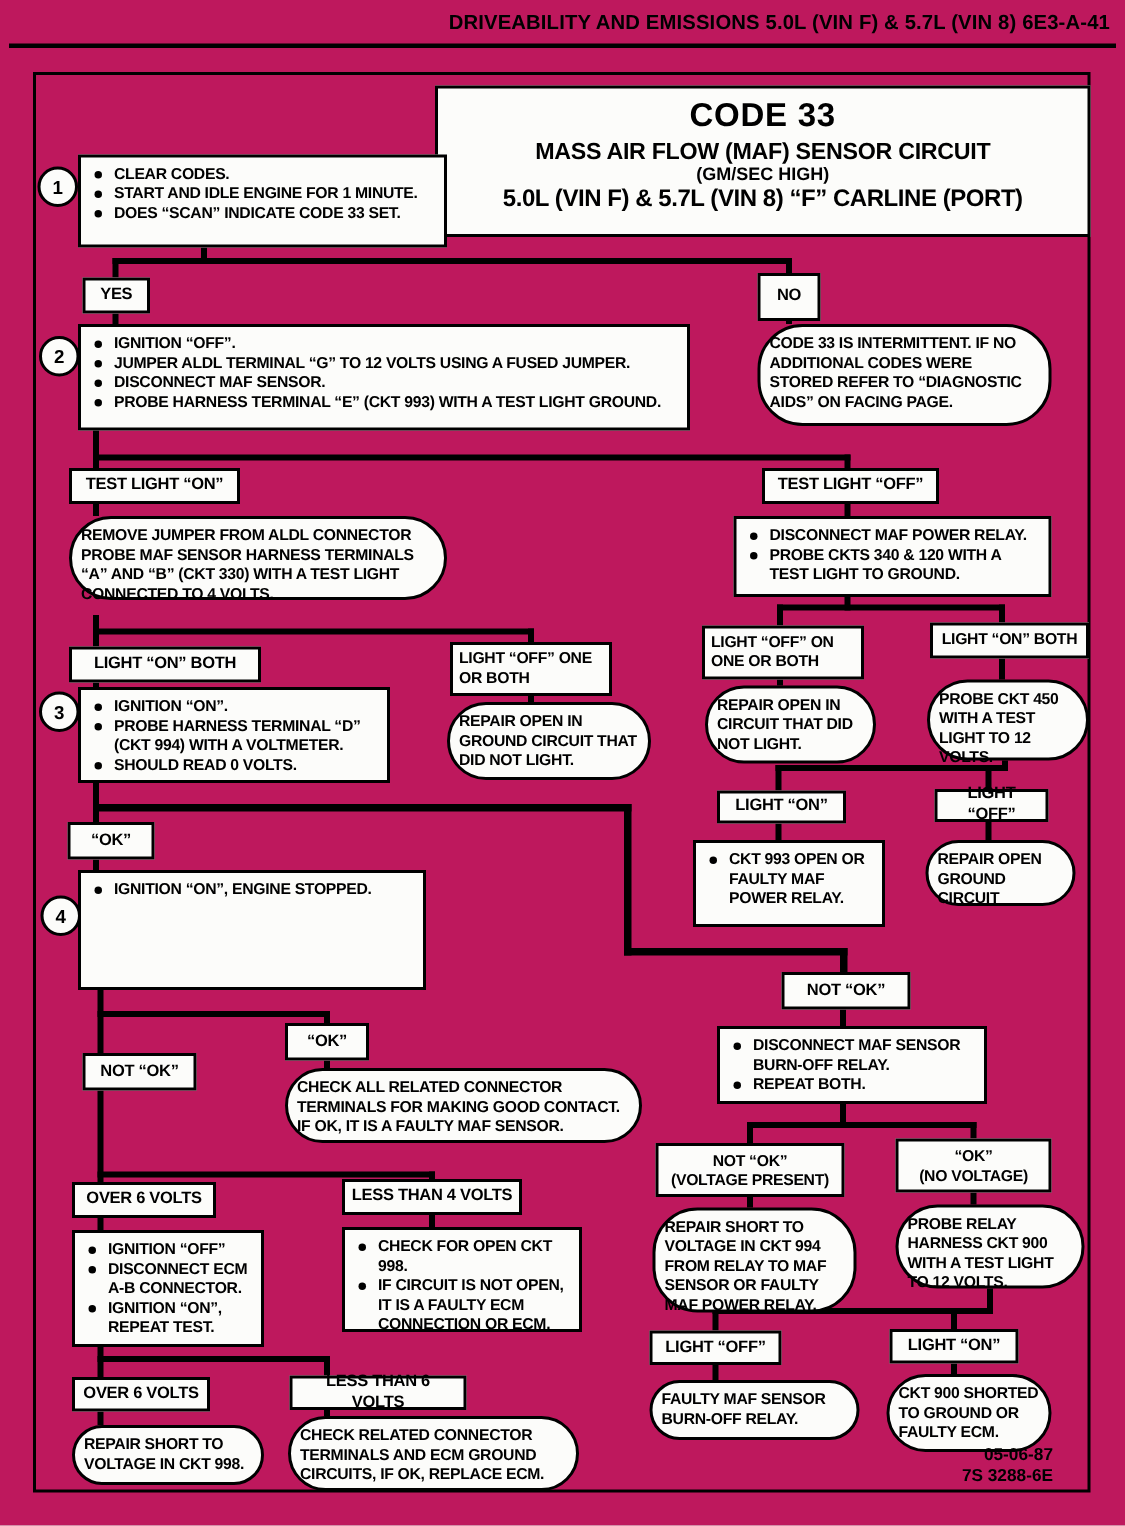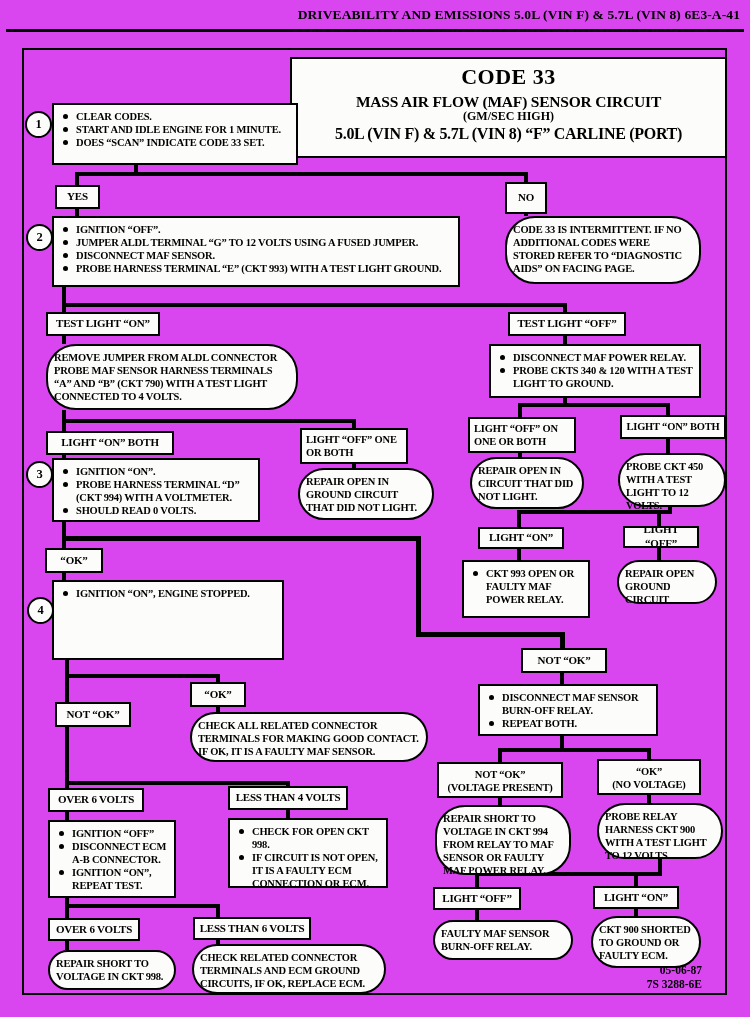--- a/index.html
+++ b/index.html
@@ -1,18 +1,18 @@
 <!DOCTYPE html>
 <html><head>
 <meta charset="utf-8">
 <style>
   html,body { margin:0; padding:0; background:#e8e8e4; }
   .page {
-    position:relative; width:750px; height:1017px; background:#d946ef;
-    font-family:Liberation Serif, serif; font-weight:bold; color:#000;
+    position:relative; width:750px; height:1017px; background:#be185d;
+    font-family:Liberation Sans, sans-serif; font-weight:bold; color:#000;
     overflow:hidden;
   }
   .hdr { position:absolute; top:7px; right:10px; font-size:13.5px; letter-spacing:.1px; }
   .hdr-rule { position:absolute; top:29px; left:6px; width:738px; height:3px; background:#000; }
   .frame { position:absolute; left:22px; top:48px; width:705px; height:947px;
            border:2.5px solid #000; box-sizing:border-box; }
   .title-box { position:absolute; left:290px; top:57px; width:437px; height:101px;
            border:2px solid #000; box-sizing:border-box; background:#fcfcfa;
            text-align:center; padding-top:5px; }
   .t-code { font-size:22px; letter-spacing:.5px; }
@@ -165,24 +165,24 @@
     <div class="bi">
         <span class="dot"></span>
         <span class="bt">PROBE HARNESS TERMINAL “E” (CKT 993) WITH A TEST LIGHT GROUND.</span>
       </div>
   </div>
   <div class="box txt" style="left:505px;top:216px;width:196px;height:68px">CODE 33 IS INTERMITTENT.  IF NO ADDITIONAL CODES WERE STORED REFER TO “DIAGNOSTIC AIDS” ON FACING PAGE.</div>
 
   <div class="box lbl" style="left:46px;top:312px;width:114px;height:24px">
       <span>TEST LIGHT “ON”</span>
     </div>
-  <div class="box txt" style="left:46px;top:344px;width:252px;height:66px">
+  <div class="box txt" style="left:46px;top:344px;width:252px;height:56px">
     <div>REMOVE JUMPER FROM ALDL CONNECTOR</div>
     <div>PROBE MAF SENSOR HARNESS TERMINALS</div>
-    <div>“A” AND “B” (CKT 790) WITH A TEST LIGHT</div>
+    <div>“A” AND “B” (CKT 330) WITH A TEST LIGHT</div>
     <div>CONNECTED TO 4 VOLTS.</div>
   </div>
   <div class="box lbl" style="left:508px;top:312px;width:118px;height:24px">
       <span>TEST LIGHT “OFF”</span>
     </div>
   <div class="box bullets" style="left:489px;top:344px;width:212px;height:54px">
     <div class="bi">
         <span class="dot"></span>
         <span class="bt">DISCONNECT MAF POWER RELAY.</span>
       </div>

